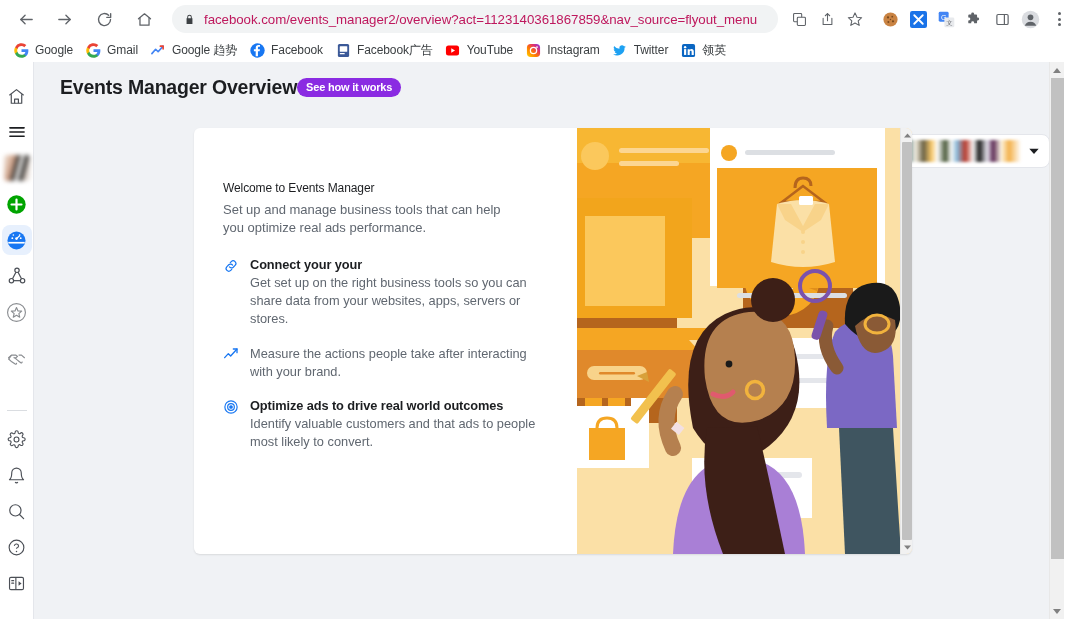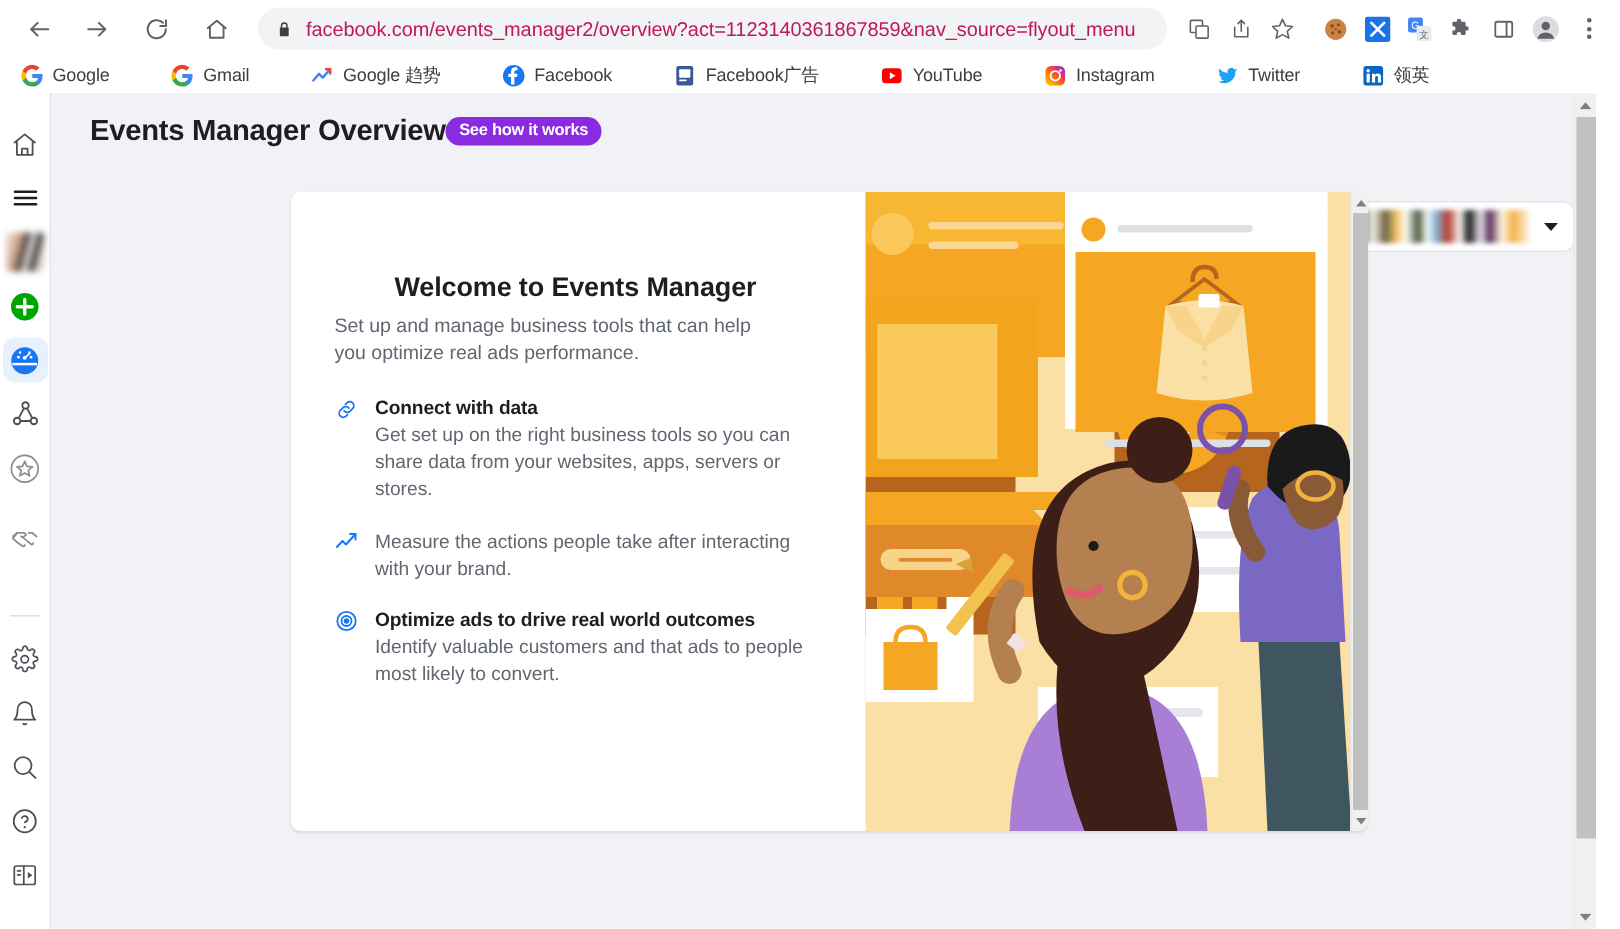--- a/index.html
+++ b/index.html
@@ -72,21 +72,20 @@
   }
   #menu-dots i { width: 3px; height: 3px; border-radius: 50%; background: #5f6368; display:block; }
 
   
   #bookmarks-bar {
     position: absolute; top: 38px; left: 0;
     width: 960px; height: 24px;
     display: flex; align-items: center;
     padding-left: 8px;
     gap: 0px;
-    justify-content: space-between;
   }
   .bookmark {
     display: flex; align-items: center;
     padding: 0 7px 0 5px;
     height: 22px;
     border-radius: 4px;
     white-space: nowrap;
   }
   .bookmark .bm-icon {
     width: 16px; height: 16px;
@@ -206,24 +205,23 @@
     overflow: hidden;
     display: flex;
     box-shadow: 0 1px 2px rgba(0,0,0,0.10);
   }
   #card-left {
     width: 383px; height: 426px;
     padding: 53px 30px 0 29px;
     position: relative;
   }
   #welcome-heading {
-    font-size: 18px; font-weight: bold;
+    font-size: 12px; font-weight: normal;
     color: #1c1e21; margin-bottom: 6px;
     letter-spacing: -0.1px;
-    margin-left: 40px;
   }
   #welcome-sub {
     font-size: 13px; color: #606770;
     line-height: 18px; max-width: 300px;
     margin-bottom: 20px;
   }
   .feature {
     display: flex; margin-bottom: 17px;
   }
   .feature-icon {
@@ -685,21 +683,21 @@
         <div id="welcome-sub">Set up and manage business tools that can help you optimize real ads performance.</div>
 
         <div class="feature">
           <div class="feature-icon">
             <svg width="16" height="16" viewBox="0 0 24 24" fill="none" stroke="#1877f2" stroke-width="1.8" stroke-linecap="round">
                 <path d="M9.6 13.4a4 4 0 0 0 5.8.4l2.7-2.7a4 4 0 0 0-5.7-5.7l-1.5 1.5"></path>
                 <path d="M14.4 10.6a4 4 0 0 0-5.8-.4l-2.7 2.7a4 4 0 0 0 5.7 5.7l1.5-1.5"></path>
               </svg>
           </div>
           <div>
-            <div class="feature-title">Connect with data</div>
+            <div class="feature-title">Connect your your</div>
             <div class="feature-desc">Get set up on the right business tools so you can share data from your websites, apps, servers or stores.</div>
           </div>
         </div>
 
         <div class="feature">
           <div class="feature-icon">
             <svg width="16" height="16" viewBox="0 0 24 24" fill="none" stroke="#1877f2" stroke-width="2" stroke-linecap="round" stroke-linejoin="round">
                 <polyline points="2.5,17.5 8,11.5 11.5,15 21,4.5"></polyline>
                 <polyline points="15.5,4.5 21,4.5 21,10"></polyline>
               </svg>

